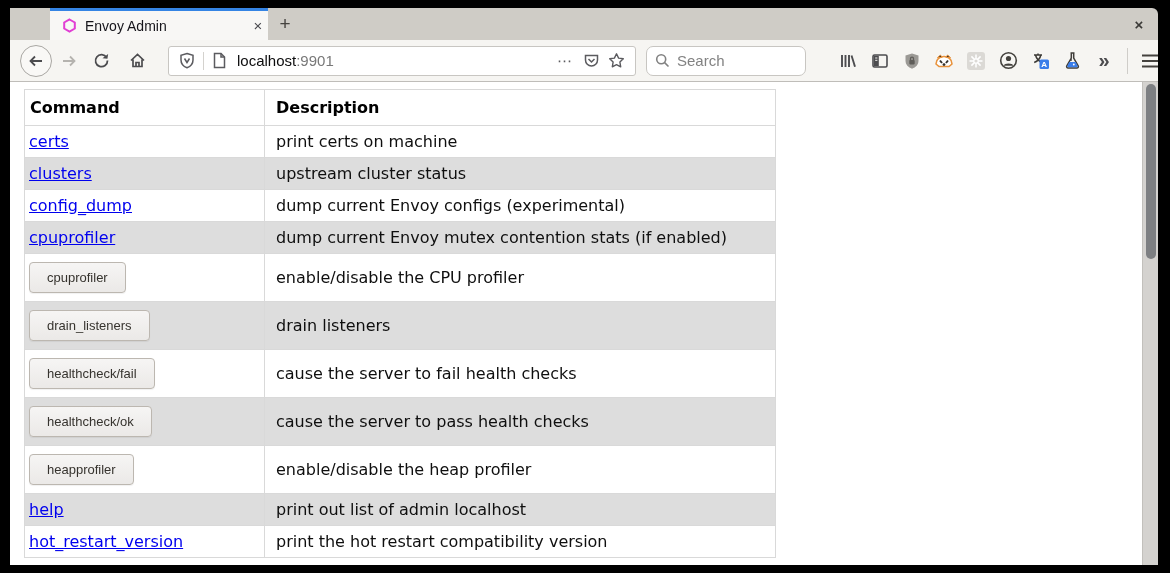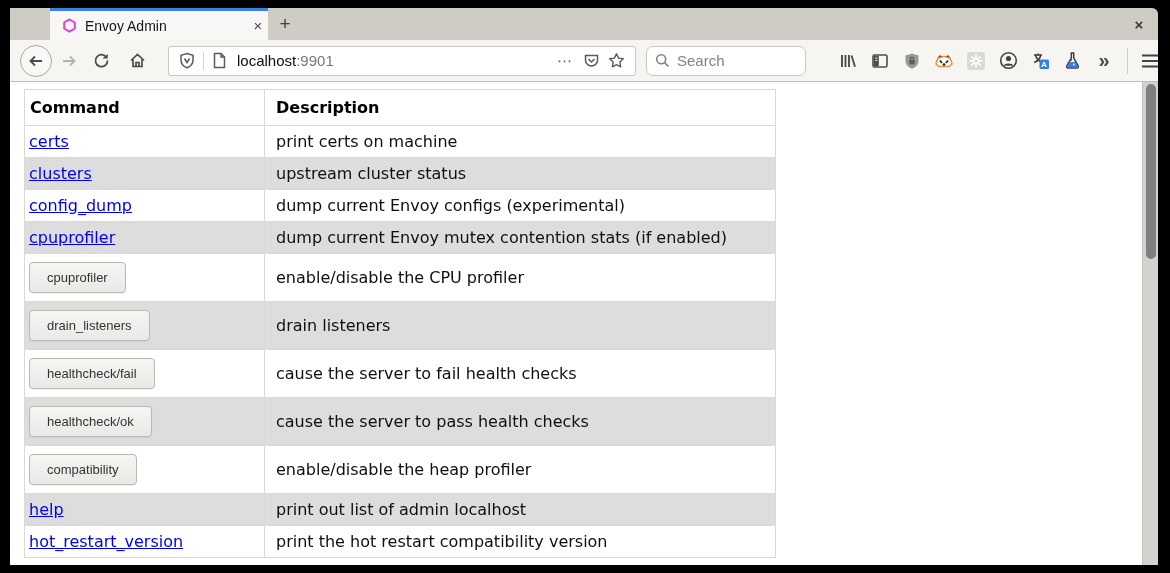--- a/index.html
+++ b/index.html
@@ -307,21 +307,21 @@
               </tr>
               <tr class="home-row odd">
                 <td class="home-data cmd"><button type="button" class="cmd-button">healthcheck/fail</button></td>
                 <td class="home-data desc">cause the server to fail health checks</td>
               </tr>
               <tr class="home-row even">
                 <td class="home-data cmd"><button type="button" class="cmd-button">healthcheck/ok</button></td>
                 <td class="home-data desc">cause the server to pass health checks</td>
               </tr>
               <tr class="home-row odd">
-                <td class="home-data cmd"><button type="button" class="cmd-button">compatibility</button></td>
+                <td class="home-data cmd"><button type="button" class="cmd-button">heapprofiler</button></td>
                 <td class="home-data desc">enable/disable the heap profiler</td>
               </tr>
               <tr class="home-row even">
                 <td class="home-data cmd"><a href="#">help</a></td>
                 <td class="home-data desc">print out list of admin localhost</td>
               </tr>
               <tr class="home-row odd">
                 <td class="home-data cmd"><a href="#">hot_restart_version</a></td>
                 <td class="home-data desc">print the hot restart compatibility version</td>
               </tr>

